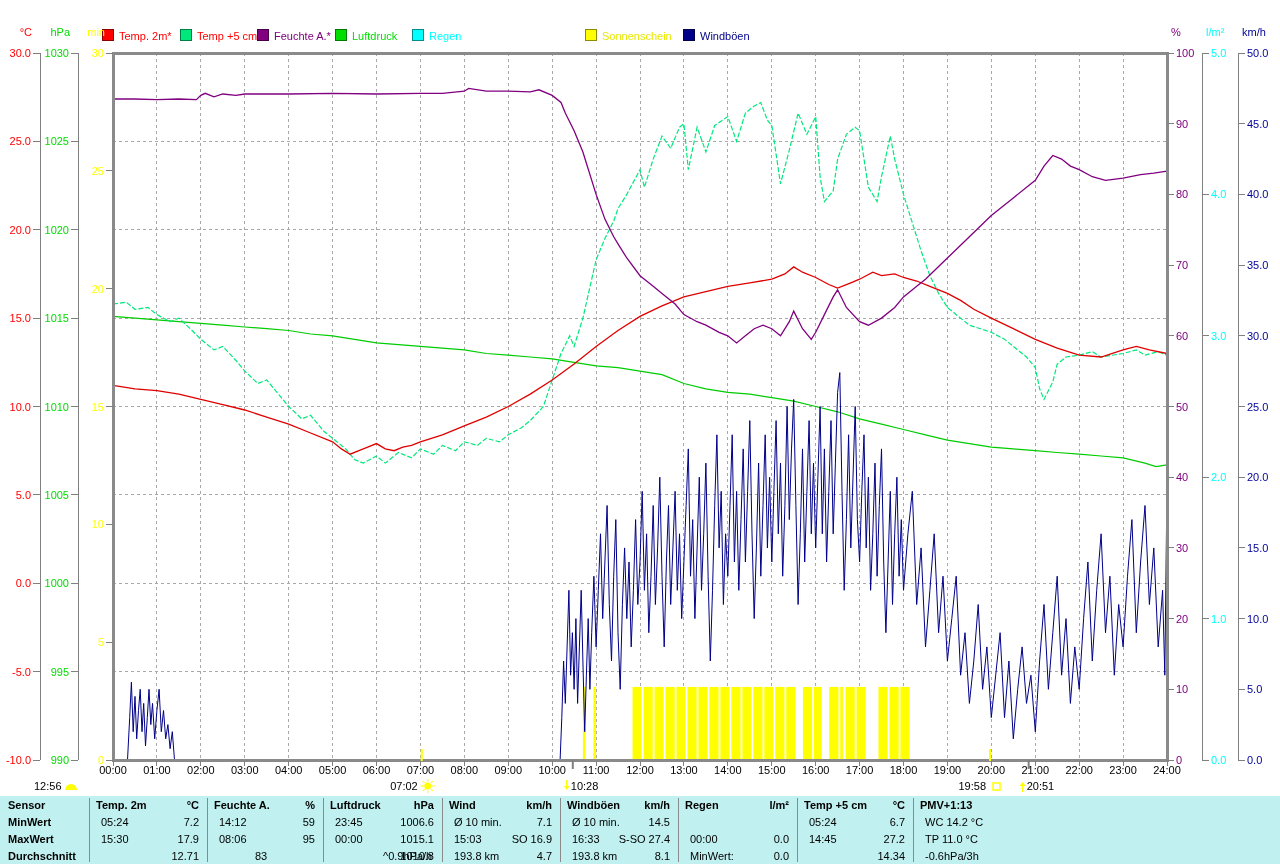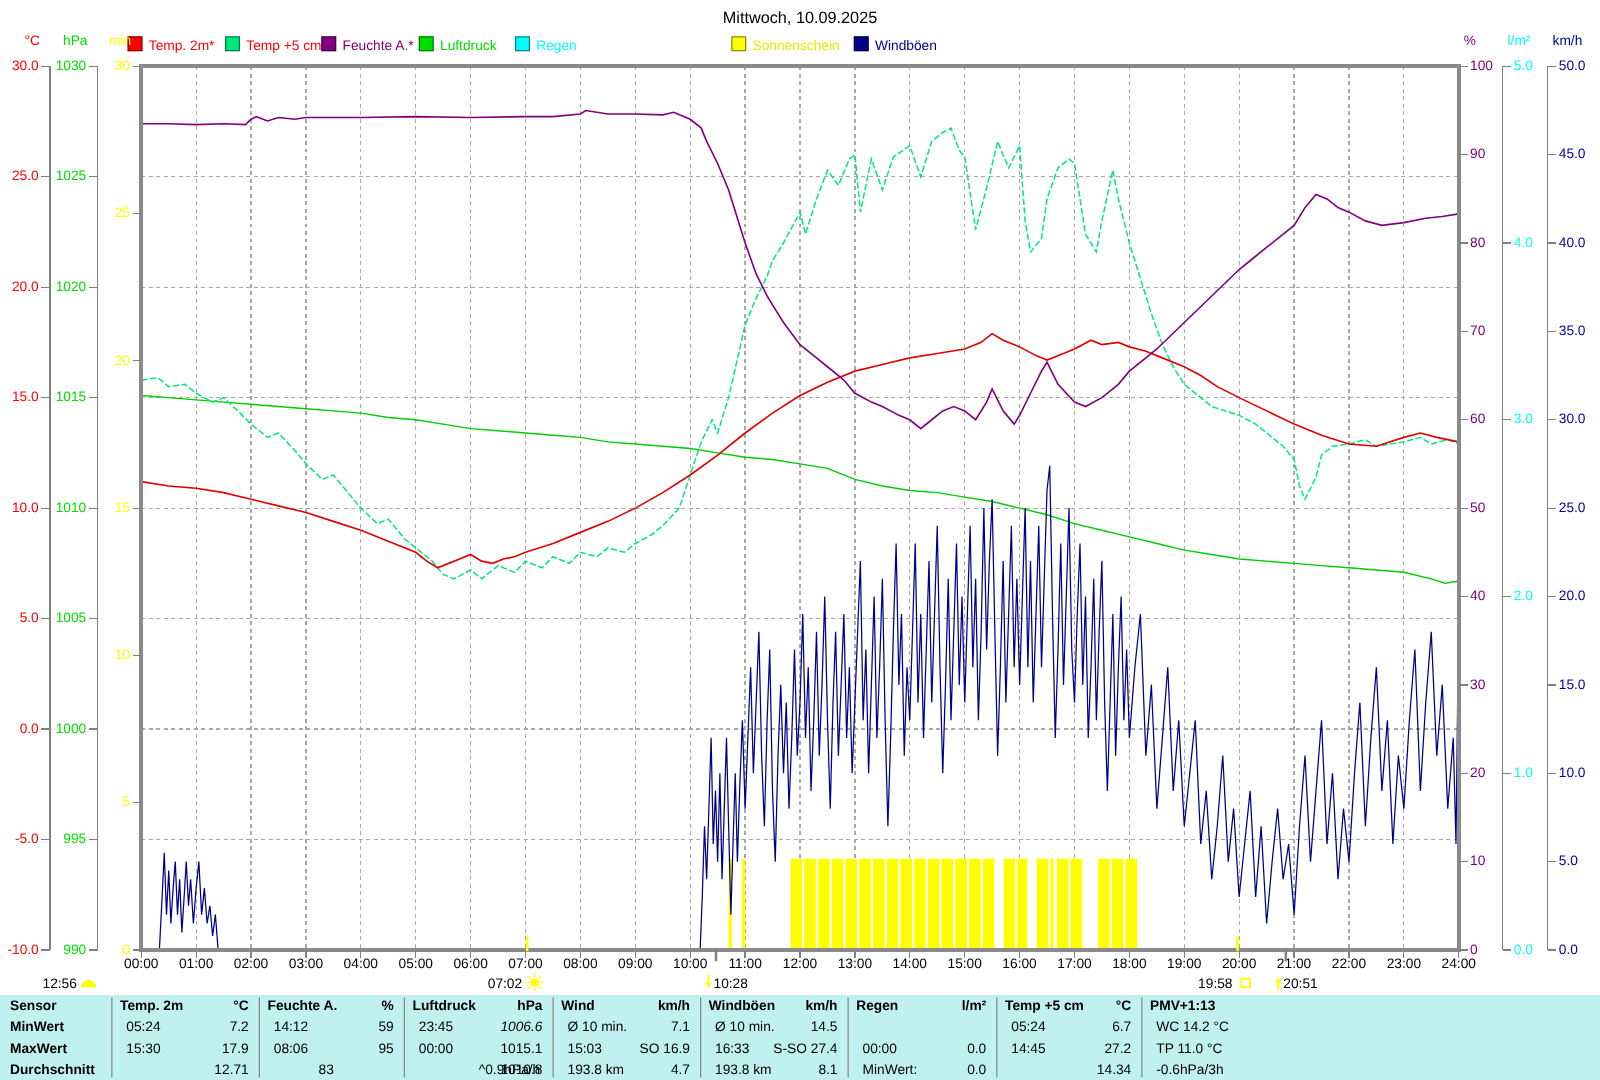--- a/index.html
+++ b/index.html
@@ -15,21 +15,20 @@
   #stats-table{position:absolute;top:796px;left:0;width:1280px;height:68px;
                background:#c0f0f0;font-size:11px;color:#000;}
   #stats-table .sep{position:absolute;top:2px;height:64px;width:1px;background:#8a8a8a;}
   #stats-table .cell{position:absolute;white-space:nowrap;}
   #stats-table .b{font-weight:bold;}
 </style>
 </head>
 <body>
 
 <div class="screen">
-  <div class="title">Mittwoch, 10.09.2025</div>
   <div class="legend" id="legend">
       <div class="legend-item" style="left: 102px; color: rgb(255, 0, 0);"><span class="sq" style="background: rgb(255, 0, 0);"></span><span>Temp. 2m*</span></div>
       <div class="legend-item" style="left: 180px; color: rgb(255, 0, 0);"><span class="sq" style="background: rgb(0, 232, 124);"></span><span>Temp +5 cm</span></div>
       <div class="legend-item" style="left: 257px; color: rgb(128, 0, 128);"><span class="sq" style="background: rgb(128, 0, 128);"></span><span>Feuchte A.*</span></div>
       <div class="legend-item" style="left: 335px; color: rgb(0, 221, 0);"><span class="sq" style="background: rgb(0, 221, 0);"></span><span>Luftdruck</span></div>
       <div class="legend-item" style="left: 412px; color: rgb(0, 255, 255);"><span class="sq" style="background: rgb(0, 255, 255);"></span><span>Regen</span></div>
       <div class="legend-item" style="left: 585px; color: rgb(232, 232, 0); text-align: right;"><span class="sq" style="background: rgb(255, 255, 0);"></span><span>Sonnenschein</span></div>
       <div class="legend-item" style="left: 683px; color: rgb(0, 0, 137);"><span class="sq" style="background: rgb(0, 0, 137);"></span><span>Windböen</span></div>
     </div>
   <svg id="chart" width="1280" height="796">
@@ -310,21 +309,21 @@
       <div class="cell b" style="top: 3px; left: 214px;">Feuchte A.</div>
       <div class="cell b" style="top: 3px; left: 207px; width: 108px; text-align: right;">%</div>
       <div class="cell" style="top: 20px; left: 219px;">14:12</div>
       <div class="cell" style="top: 20px; left: 207px; width: 108px; text-align: right;">59</div>
       <div class="cell" style="top: 37px; left: 219px;">08:06</div>
       <div class="cell" style="top: 37px; left: 207px; width: 108px; text-align: right;">95</div>
       <div class="cell" style="top: 54px; left: 207px; width: 108px; text-align: center;">83</div>
       <div class="cell b" style="top: 3px; left: 330px;">Luftdruck</div>
       <div class="cell b" style="top: 3px; left: 323px; width: 111px; text-align: right;">hPa</div>
       <div class="cell" style="top: 20px; left: 335px;">23:45</div>
-      <div class="cell" style="top: 20px; left: 323px; width: 111px; text-align: right; font-style: italic;">1006.6</div>
+      <div class="cell" style="top: 20px; left: 323px; width: 111px; text-align: right;">1006.6</div>
       <div class="cell" style="top: 37px; left: 335px;">00:00</div>
       <div class="cell" style="top: 37px; left: 323px; width: 111px; text-align: right;">1015.1</div>
       <div class="cell" style="top: 54px; left: 335px; margin-left: 48px;">^0.9hPa/h</div>
       <div class="cell" style="top: 54px; left: 323px; width: 111px; text-align: right;">1010.8</div>
       <div class="cell b" style="top: 3px; left: 449px;">Wind</div>
       <div class="cell b" style="top: 3px; left: 442px; width: 110px; text-align: right;">km/h</div>
       <div class="cell" style="top: 20px; left: 454px;">Ø 10 min.</div>
       <div class="cell" style="top: 20px; left: 442px; width: 110px; text-align: right;">7.1</div>
       <div class="cell" style="top: 37px; left: 454px;">15:03</div>
       <div class="cell" style="top: 37px; left: 442px; width: 110px; text-align: right;">SO 16.9</div>

